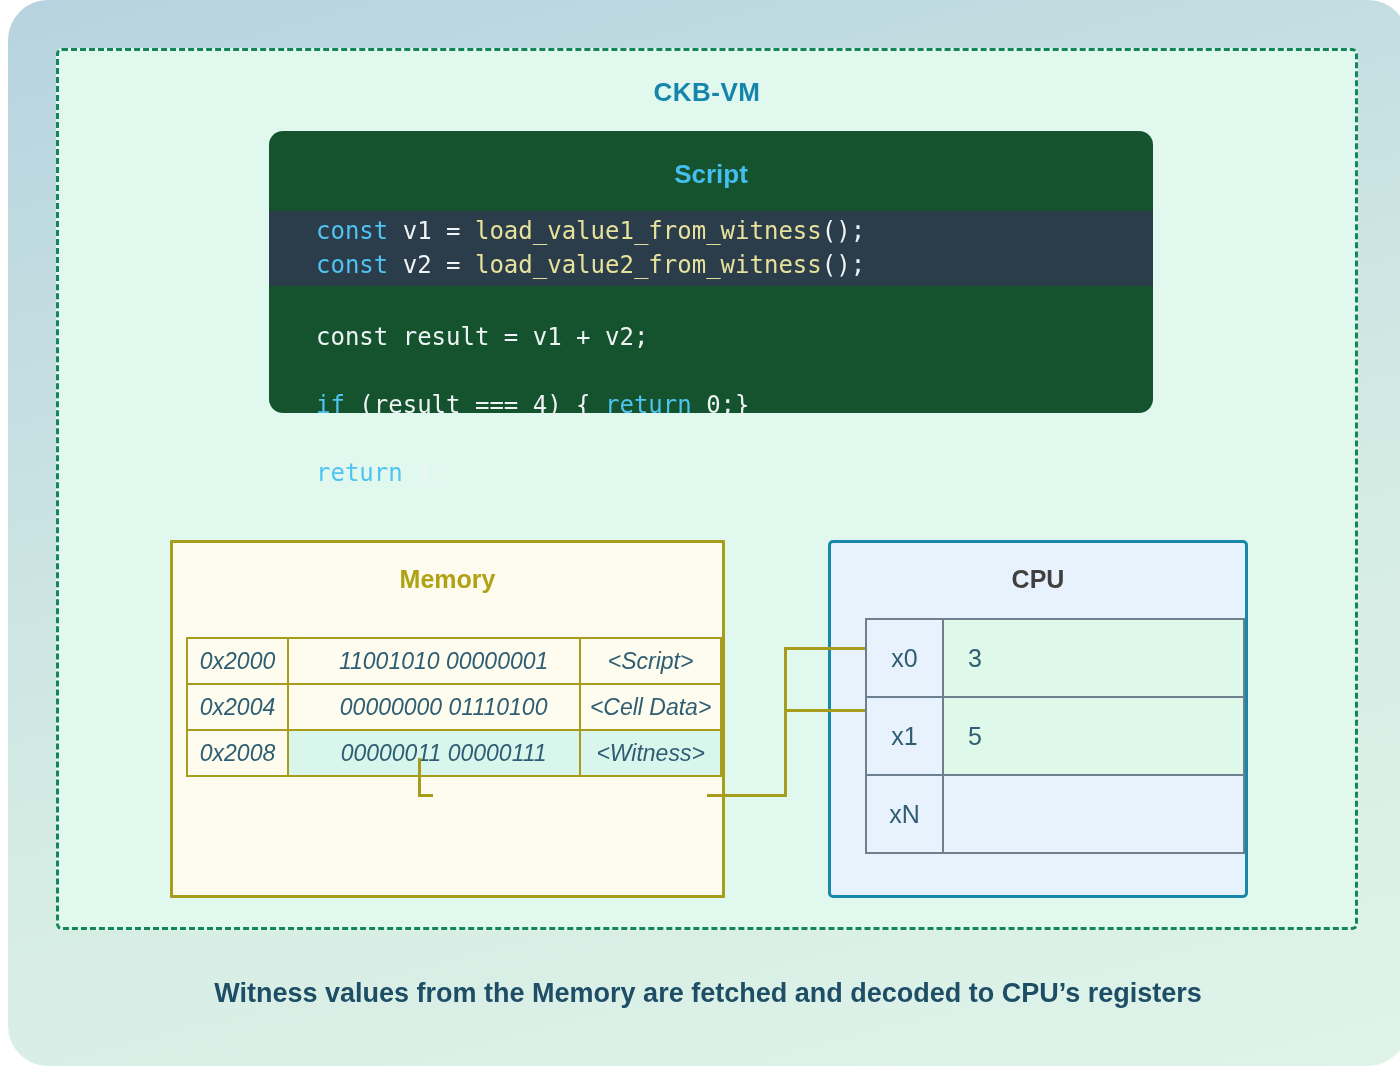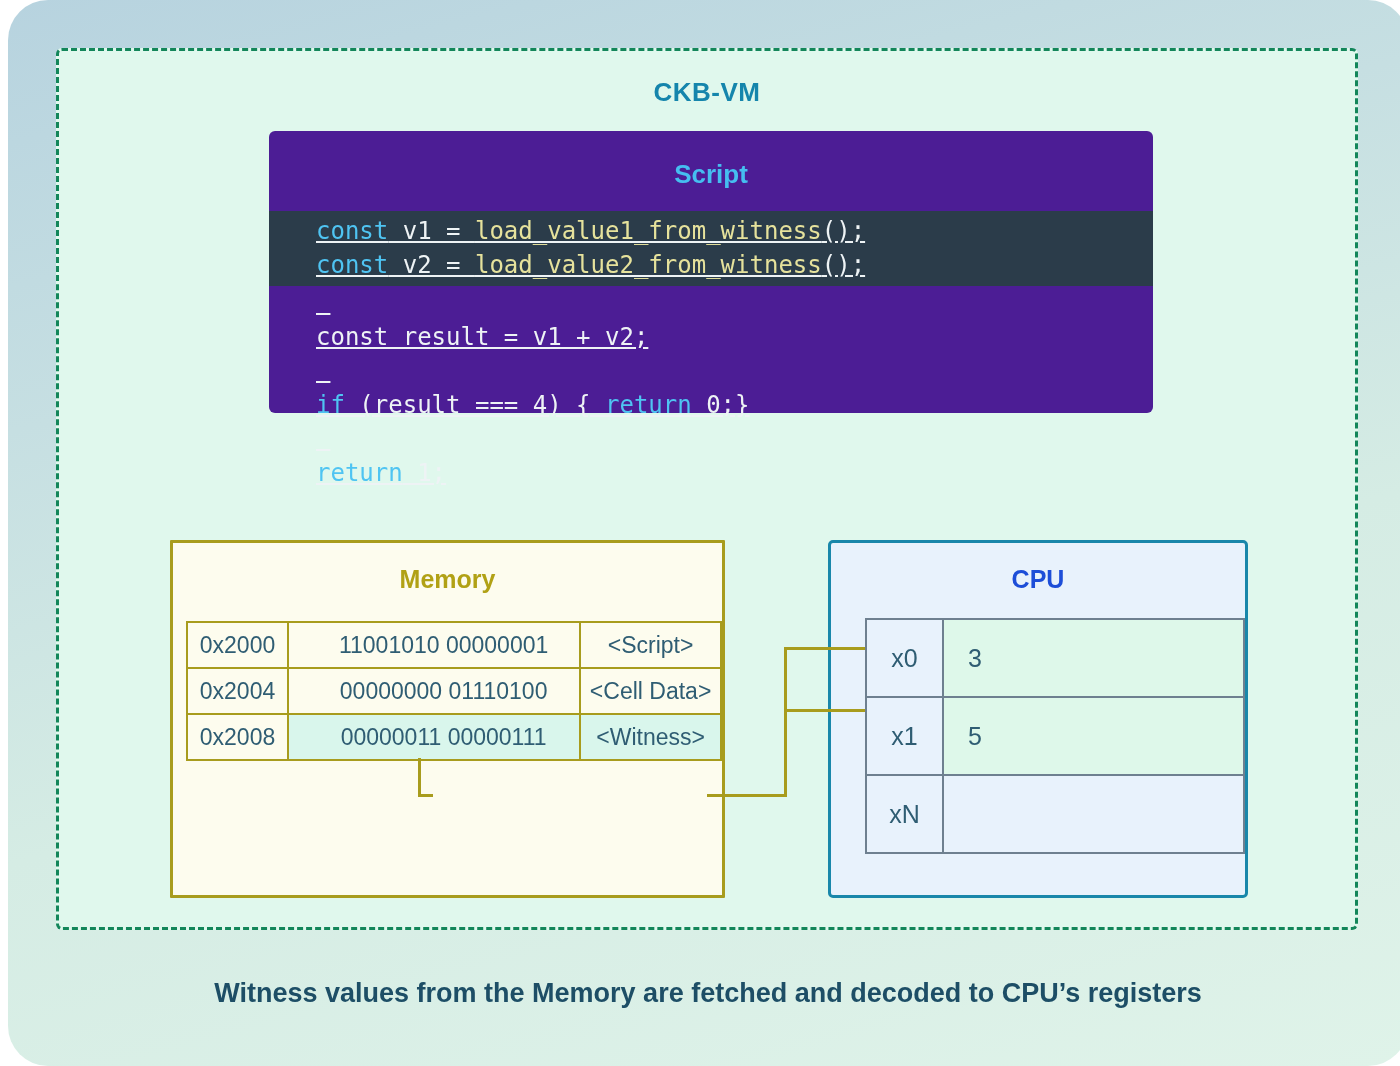--- a/index.html
+++ b/index.html
@@ -13,63 +13,63 @@
     position:absolute;left:48px;top:48px;width:1302px;height:882px;
     border:3px dashed #13865a;border-radius:6px;background:#e0f8ed;box-sizing:border-box;
   }
   .vm-title{
     position:absolute;left:0;top:26px;width:100%;text-align:center;
     font-size:26px;font-weight:bold;color:#1585ac;letter-spacing:.5px;
   }
   
   .code-block{
     position:absolute;left:258px;top:128px;width:884px;height:282px;
-    background:#4c1d95;border-radius:6px;box-sizing:border-box;
+    background:#14532d;border-radius:14px;box-sizing:border-box;
   }
   .code-title{
     position:absolute;left:0;top:28px;width:100%;text-align:center;
     font-size:26px;font-weight:bold;color:#45bef0;
   }
   .code-body{
     position:absolute;left:0;top:80px;width:100%;
     font-family:"DejaVu Sans Mono",monospace;font-size:24px;line-height:34px;color:#eef3f5;
   }
-  .code-line{display:block;white-space:pre;padding-left:47px;height:34px;text-decoration:underline;}
+  .code-line{display:block;white-space:pre;padding-left:47px;height:34px;}
   .hl-band{display:block;background:#2b3c4a;padding:3px 0 4px 0;}
   .tok-kw{color:#4fc4f2;}
   .tok-fn{color:#e6e29c;}
   .tok-plain{color:#eef3f5;}
   
   .memory-box{
     position:absolute;left:162px;top:540px;width:555px;height:358px;box-sizing:border-box;
     background:#fdfcee;border:3px solid #a89c1d;border-radius:1px;
   }
   .memory-title{
     position:absolute;left:0;top:22px;width:100%;text-align:center;
     font-size:25px;font-weight:bold;color:#b1a115;
   }
   .memory-table{
-    position:absolute;left:13px;top:78px;border-collapse:collapse;
-    font-size:23px;color:#2f5d73;
+    position:absolute;left:13px;top:94px;border-collapse:collapse;
+    font-size:23px;color:#2f5d73;font-style:italic;
   }
   .memory-table td{
     border:2px solid #a89c1d;text-align:center;padding:0;height:44px;
   }
   .memory-table .col-addr{width:100px;}
   .memory-table .col-bits{width:278px;padding-left:19px;}
   .memory-table .col-label{width:140px;}
   .cell-hl{background:#d9f6ec;}
   
   .cpu-box{
     position:absolute;left:820px;top:540px;width:420px;height:358px;box-sizing:border-box;
     background:#e8f2fc;border:3px solid #1987aa;border-radius:5px;
   }
   .cpu-title{
     position:absolute;left:0;top:22px;width:100%;text-align:center;
-    font-size:25px;font-weight:bold;color:#1d4ed8;
+    font-size:25px;font-weight:bold;color:#404040;
   }
   .cpu-table{
     position:absolute;left:34px;top:75px;border-collapse:collapse;
     font-size:25px;color:#2f5d73;
   }
   .cpu-table td{border:2px solid #6e8090;height:60px;padding:8px;}
   .cpu-table .col-reg{width:61px;text-align:center;}
   .cpu-table .col-val{width:286px;text-align:left;padding-left:24px;}
   .val-hl{background:#def8ea;}
   

